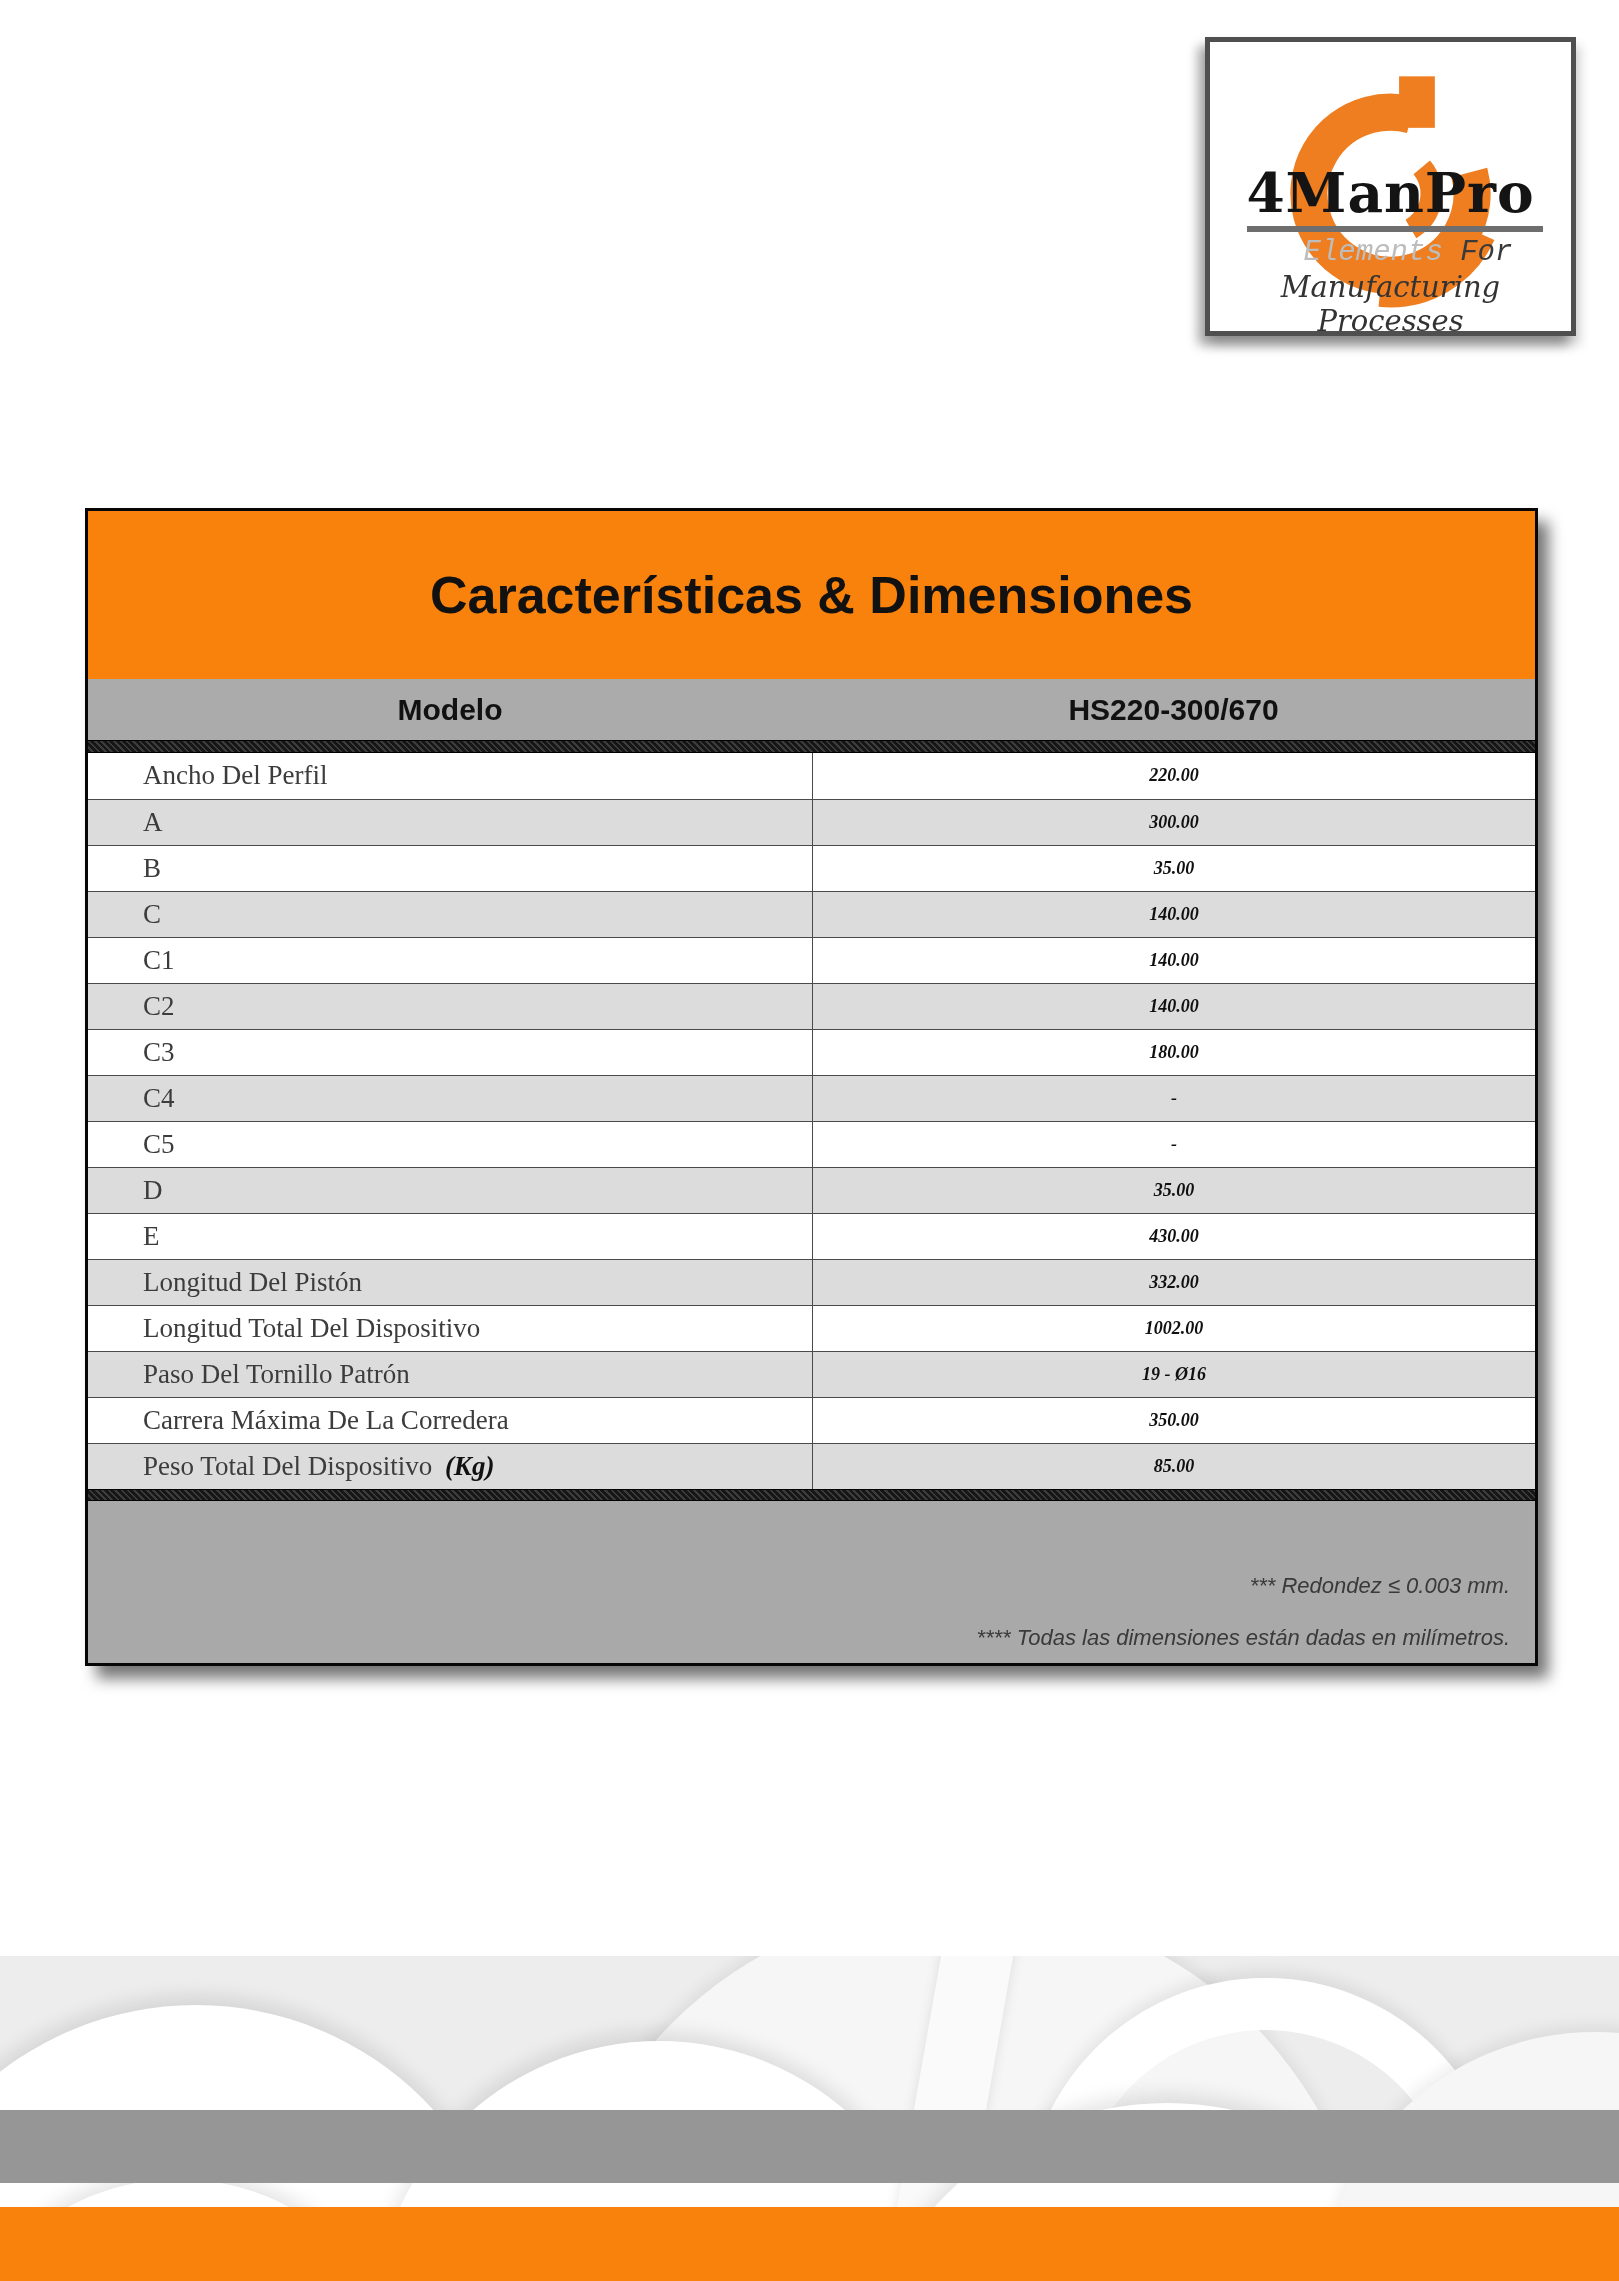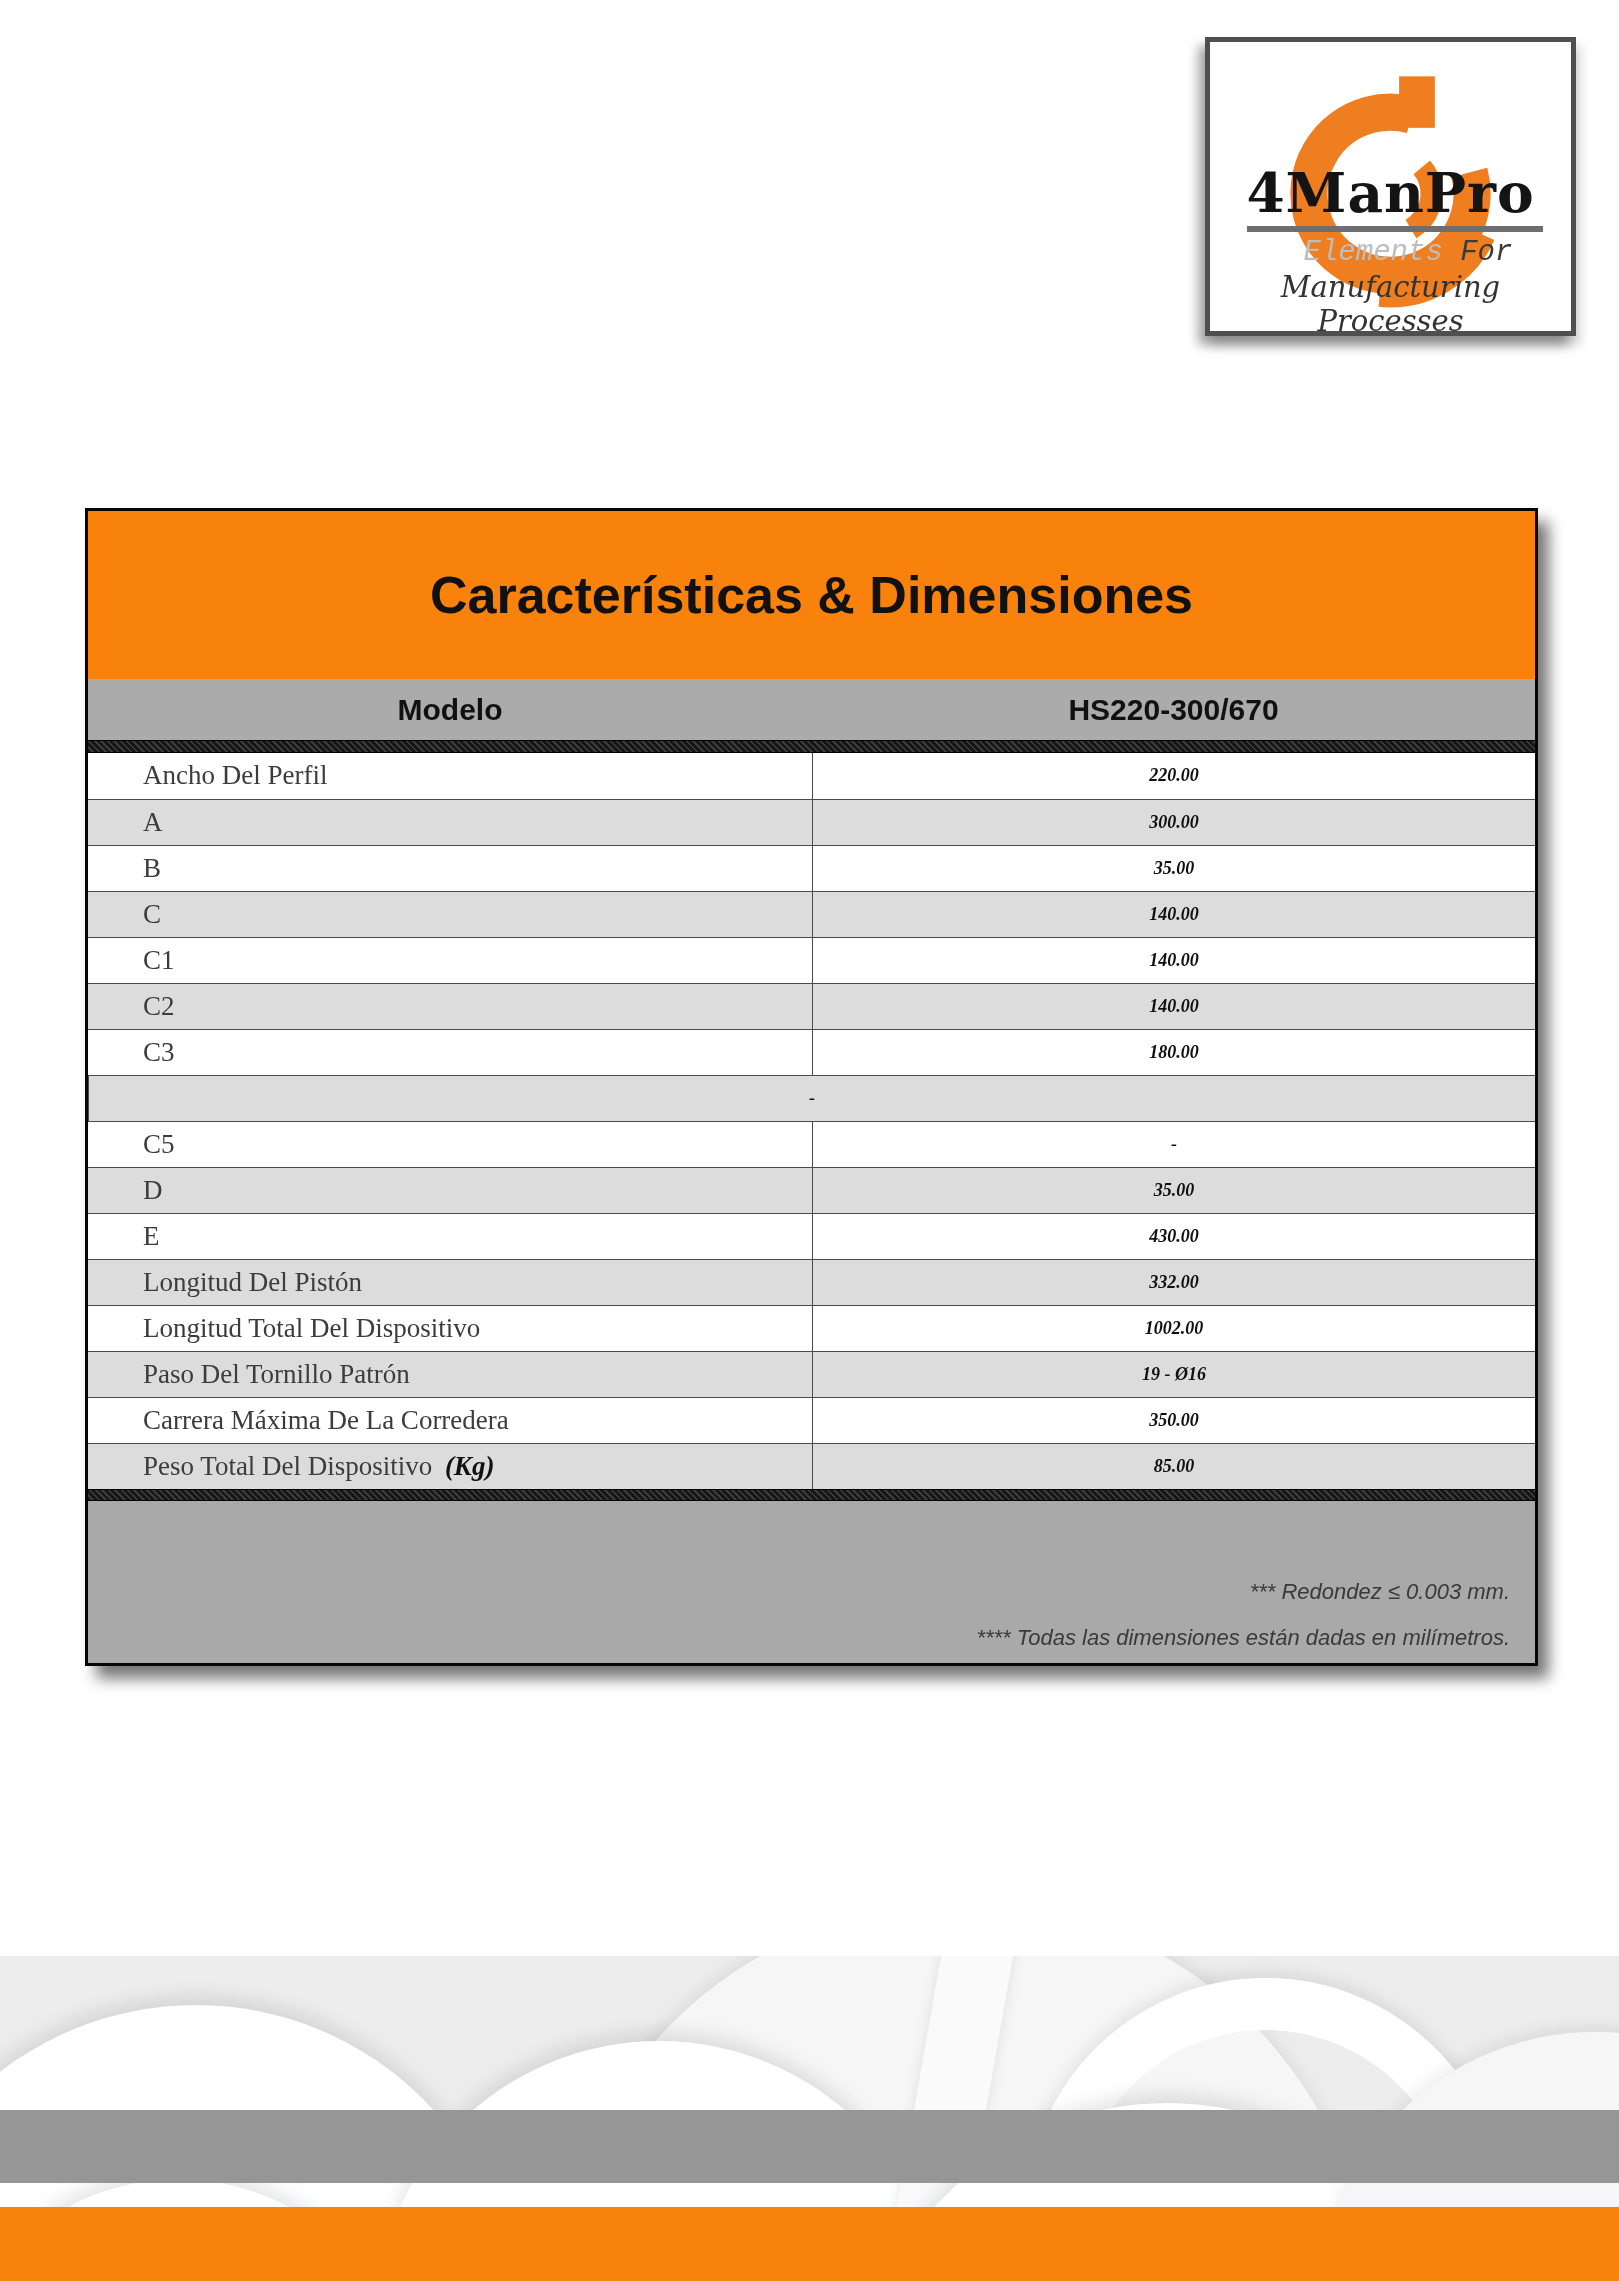--- a/index.html
+++ b/index.html
@@ -90,21 +90,21 @@
   .tlabel .suffix { font-weight:bold; font-style:italic; color:#111; margin-left:12.5px; }
   .tvalue {
     flex:1; display:flex; align-items:center; justify-content:center;
     border-left:1.8px solid #4a4a4a;
     font-size:18px; font-weight:bold; font-style:italic; color:#101010;
   }
   .table-footer {
     height:162px;
     background:var(--footer-gray, #A9A9A9);
     display:flex; flex-direction:column; justify-content:flex-end; align-items:flex-end;
-    padding:0 25px 12.5px 0; gap:20px;
+    padding:0 25px 12.5px 0; gap:26px;
   }
   .footer-note {
     font-size:22px; font-style:italic; color:#3a3a3a;
   }
 
   
   .pattern-band {
     position:absolute; left:0; top:1956px;
     width:1619px; height:251px;
     background:var(--pattern-bg, #EDEDED);
@@ -198,20 +198,23 @@
           </div>
           <div class="tvalue">140.00</div>
         </div>
         <div class="trow">
           <div class="tlabel">
             <span>C3</span>
           </div>
           <div class="tvalue">180.00</div>
         </div>
         <div class="trow alt">
+          <div class="tlabel">
+            <span>C4</span>
+          </div>
           <div class="tvalue">-</div>
         </div>
         <div class="trow">
           <div class="tlabel">
             <span>C5</span>
           </div>
           <div class="tvalue">-</div>
         </div>
         <div class="trow alt">
           <div class="tlabel">

